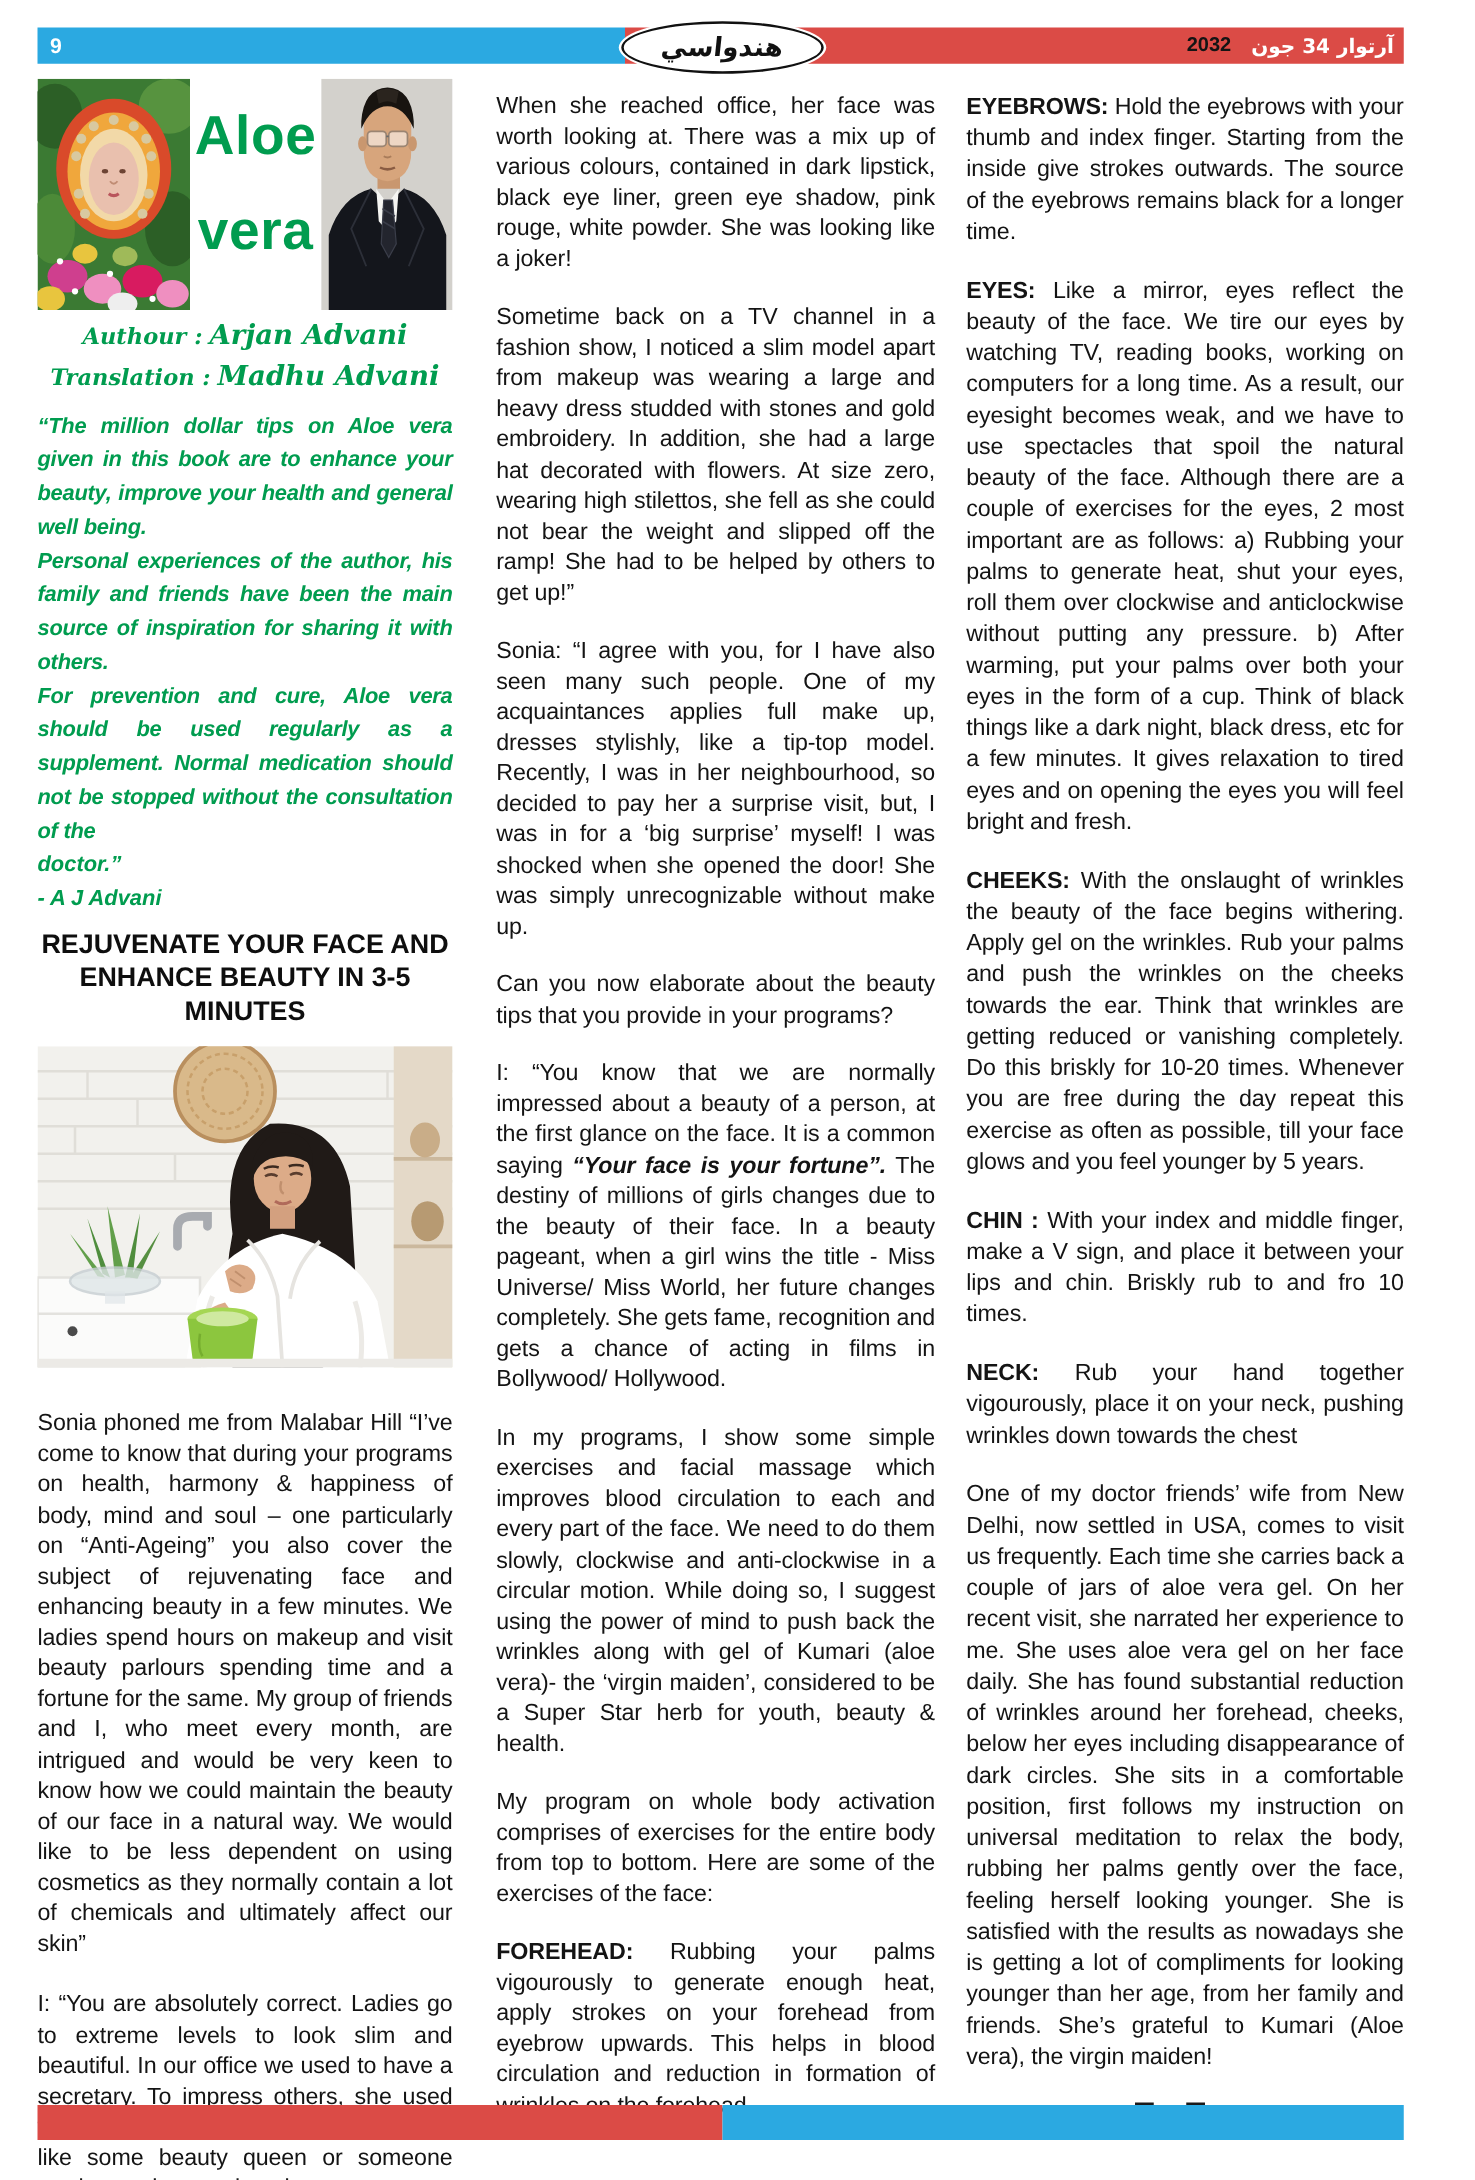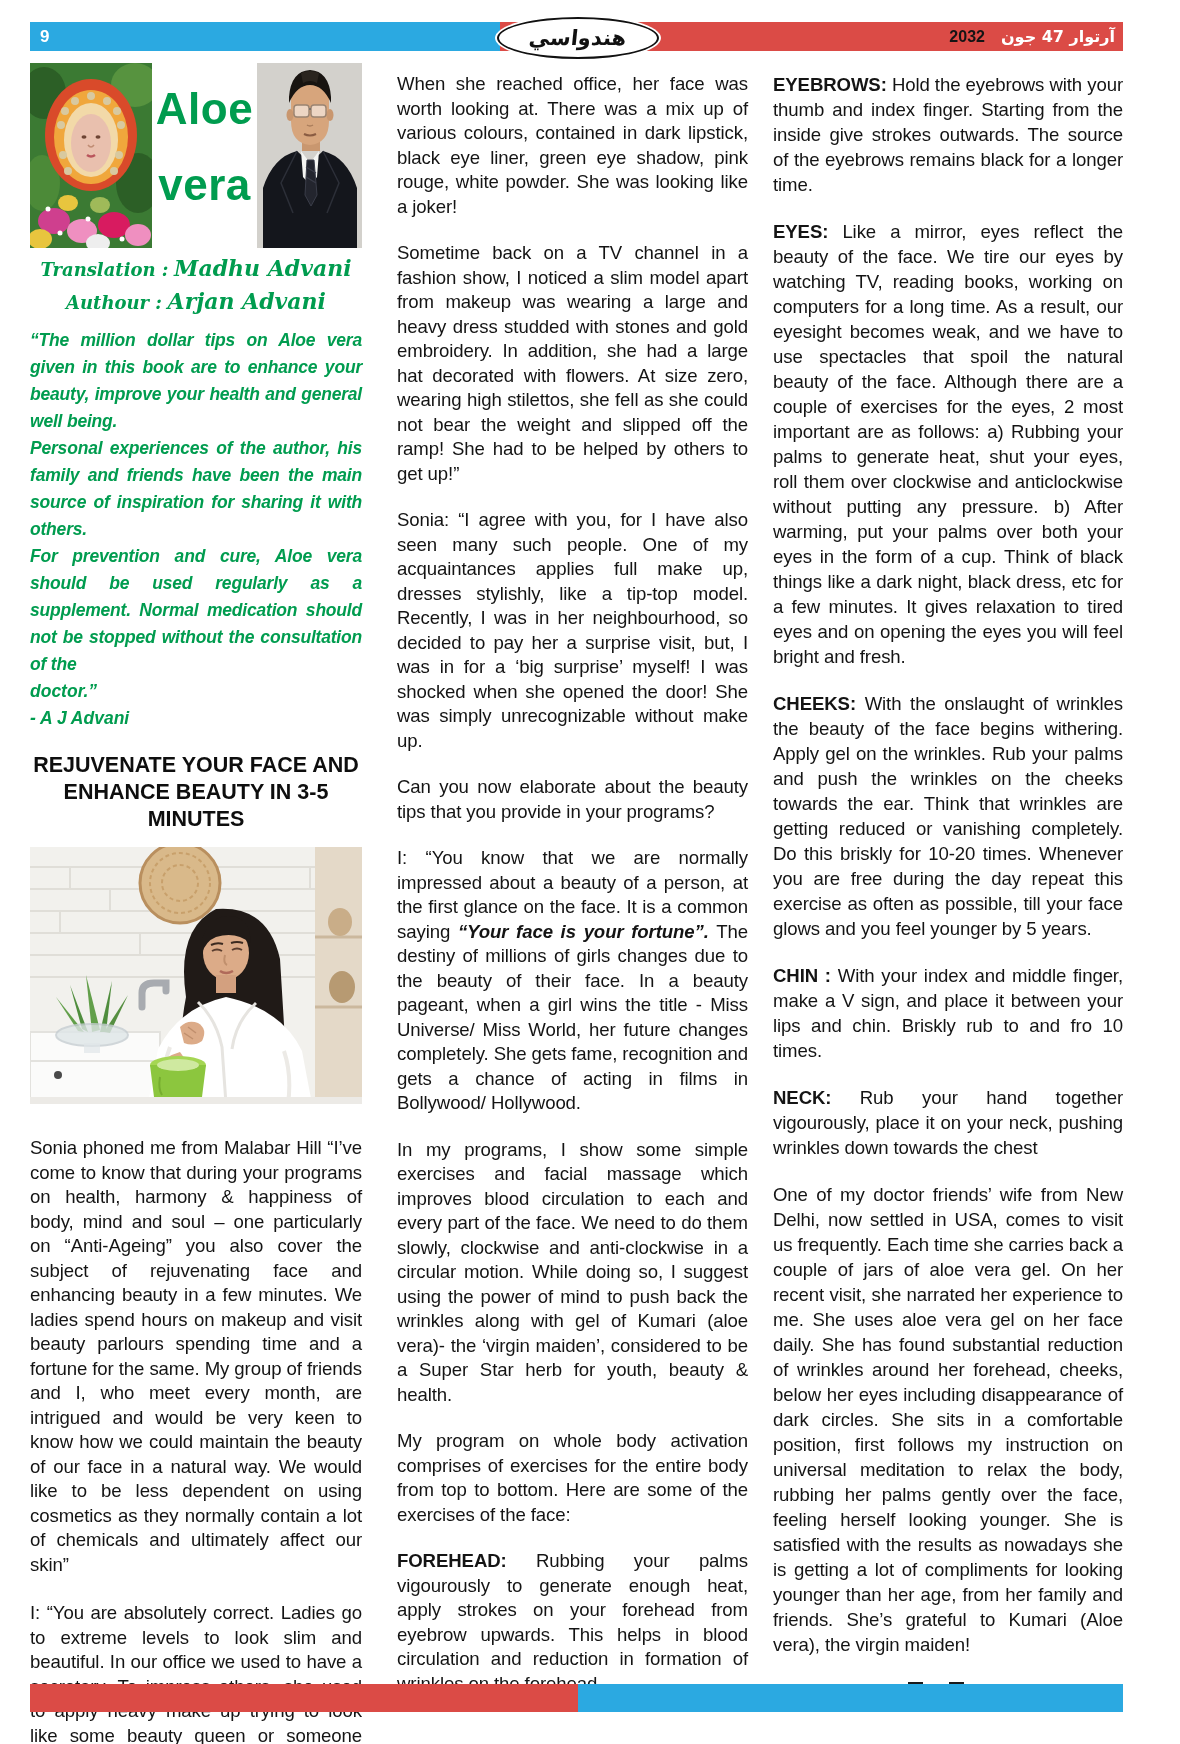--- a/index.html
+++ b/index.html
@@ -48,38 +48,38 @@
   .by-label{font-size:18px;}
   .by-name{font-size:22px;}
 
   
   .quote{margin-top:13px;}
   .qpara{margin:0;text-align:justify;color:#009C4F;font-weight:bold;font-style:italic;
          font-size:17.5px;line-height:27px;letter-spacing:-0.2px;}
   .quote-last{display:flex;justify-content:space-between;color:#009C4F;font-weight:bold;font-style:italic;
               font-size:17.5px;line-height:27px;flex-direction:column;}
 
-  .heading{margin:20px 0 0;text-align:center;font-size:21.5px;line-height:27px;font-weight:bold;color:#0e0e0e;}
+  .heading{margin:10px 0 0;text-align:center;font-size:21.5px;line-height:27px;font-weight:bold;color:#0e0e0e;}
 
   .photo{width:332px;height:257px;margin-top:14px;}
 
   .end-mark{margin:4px 0 0 135px;width:56px;height:40px;}
 </style>
 </head>
 <body>
 
 <div class="page">
 
   <div class="header-bar">
     <div class="hb-blue">
       <span class="pagenum">9</span>
     </div>
     <div class="hb-red">
       <span class="issue-date">
-        <span class="d-white">آرتوار 47 جون</span>
+        <span class="d-white">آرتوار 34 جون</span>
         <span class="d-year">2032</span>
       </span>
     </div>
     <div class="masthead">
       <span>هندواسي</span>
     </div>
   </div>
 
   <div id="col1" class="col">
 
@@ -153,26 +153,26 @@
           <path d="M50,97 L57,97 L60,132 L54,143 L48,132 Z" fill="none" stroke="#3a3d49" stroke-width="1"></path>
           <line x1="49" y1="104" x2="59" y2="110" stroke="#3a3d49" stroke-width="1.2"></line>
           <line x1="49" y1="114" x2="59" y2="120" stroke="#3a3d49" stroke-width="1.2"></line>
           <path d="M40,88 L24,120 L36,150" stroke="#2c2f38" stroke-width="1.5" fill="none"></path>
           <path d="M66,88 L82,120 L70,150" stroke="#2c2f38" stroke-width="1.5" fill="none"></path>
         </svg>
       </div>
     </div>
 
     <div class="byline">
+      <span class="by-label">Authour :</span>
+      <span class="by-name">Arjan Advani</span>
+    </div>
+    <div class="byline">
       <span class="by-label">Translation :</span>
       <span class="by-name">Madhu Advani</span>
-    </div>
-    <div class="byline">
-      <span class="by-label">Authour :</span>
-      <span class="by-name">Arjan Advani</span>
     </div>
 
     <div class="quote">
         <p class="qpara"><span class="seg-n">“The million dollar tips on Aloe vera given in this book are to enhance your beauty, improve your health and general well being.</span></p>
         <p class="qpara"><span class="seg-n">Personal experiences of the author, his family and friends have been the main source of inspiration for sharing it with others.</span></p>
         <p class="qpara"><span class="seg-n">For prevention and cure, Aloe vera should be used regularly as a supplement. Normal medication should not be stopped without the consultation of the</span></p>
       </div>
     <div class="quote-last">
       <span>doctor.”</span>
       <span>- A J Advani</span>

